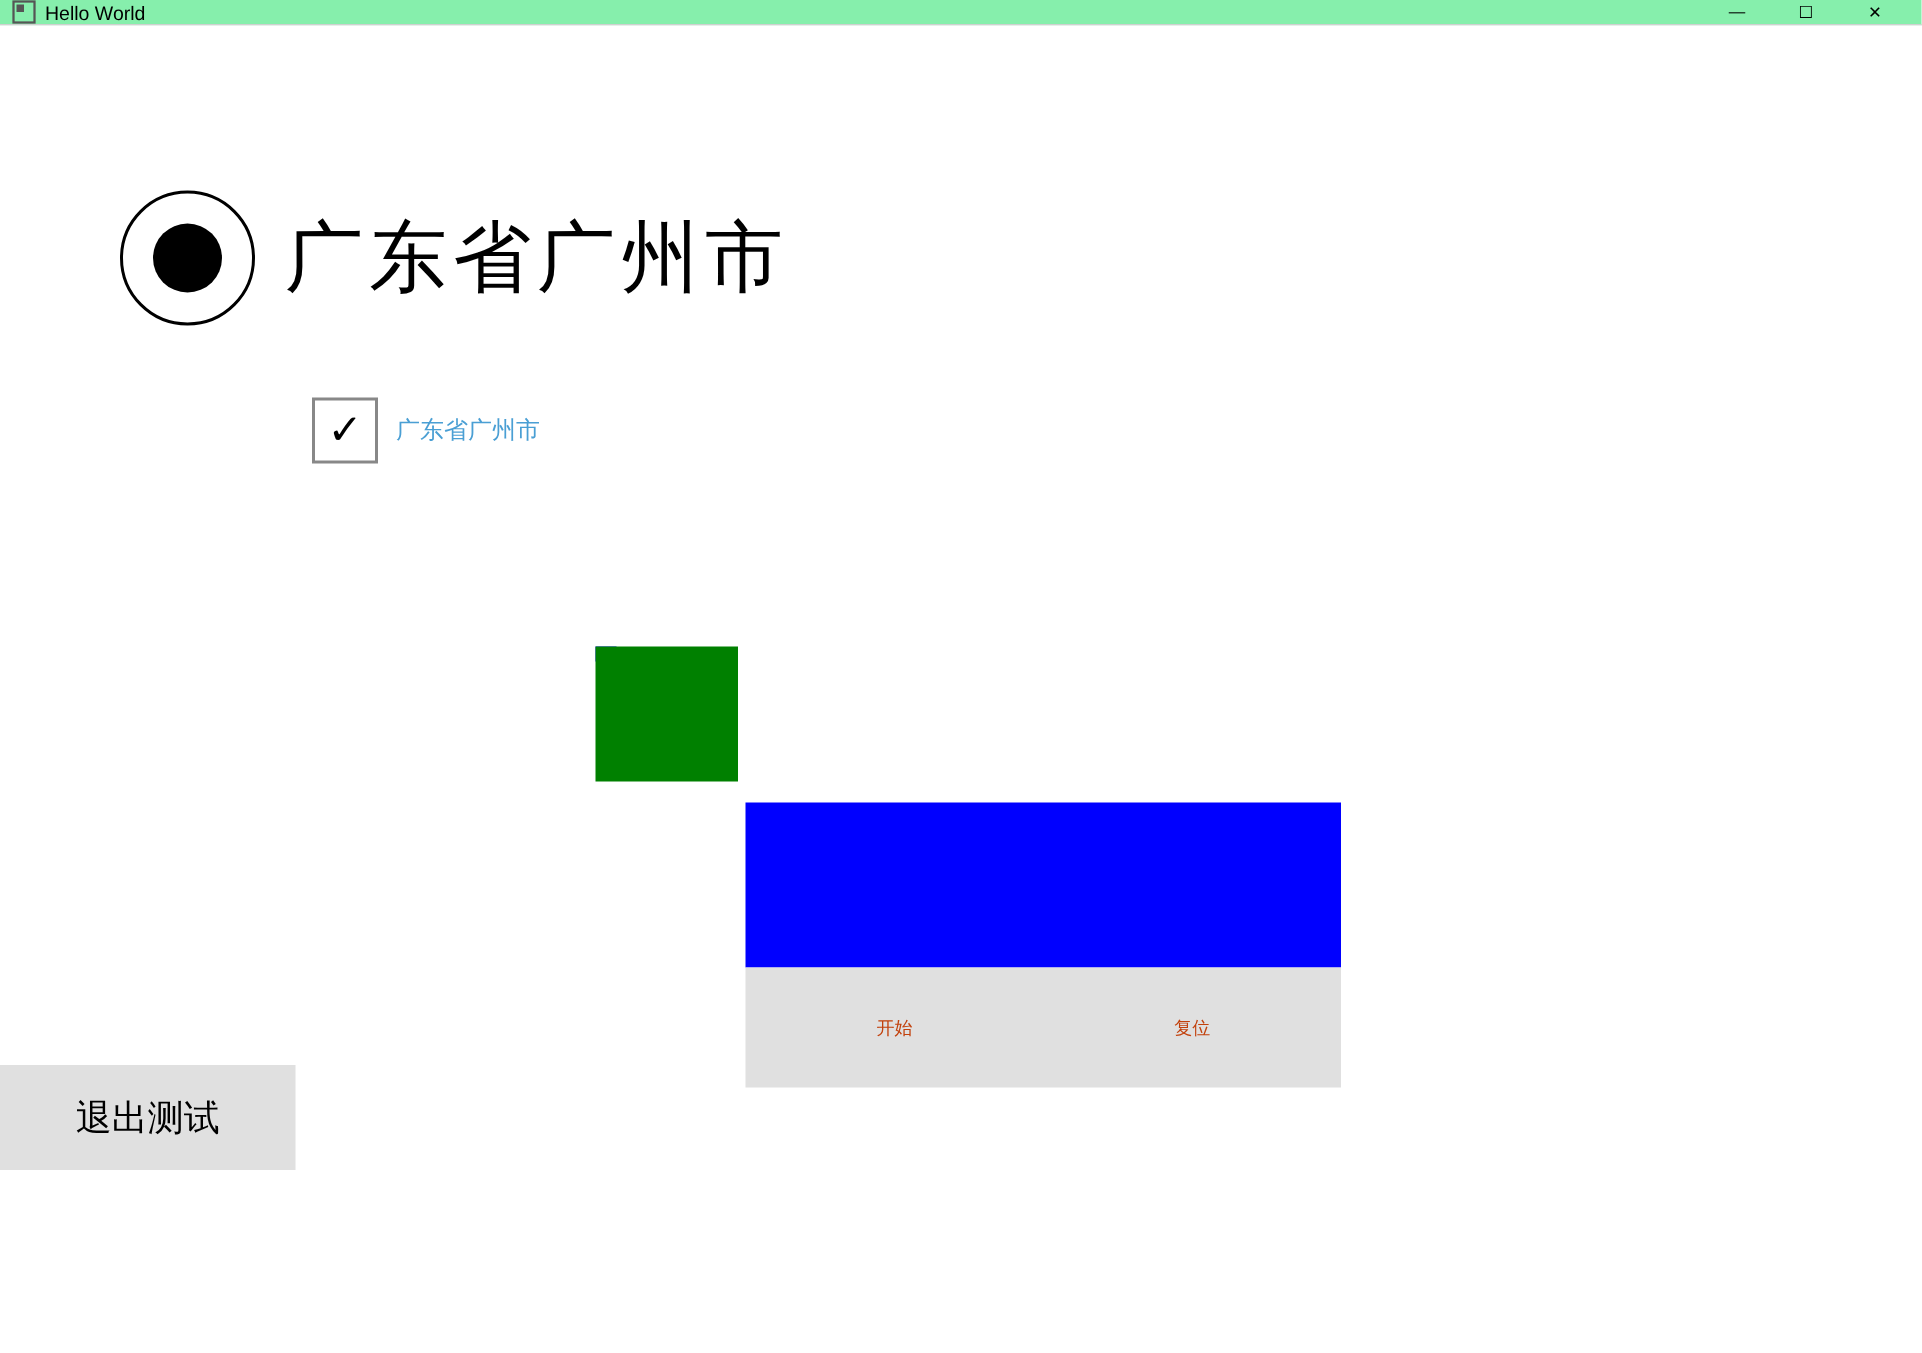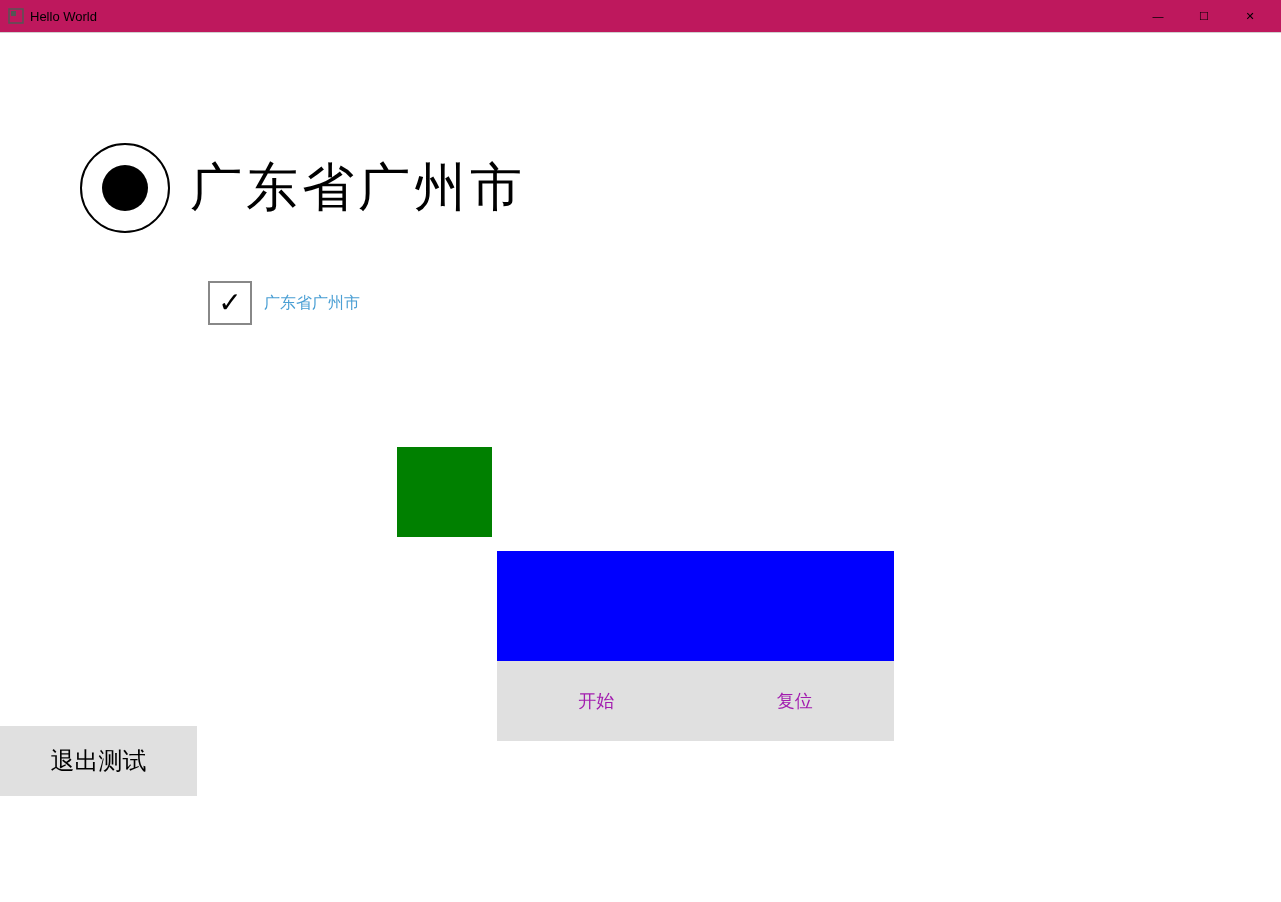--- a/index.html
+++ b/index.html
@@ -13,22 +13,22 @@
       height: 902px;
       background: #ffffff;
       font-family: "Microsoft YaHei", "SimHei", sans-serif;
       overflow: hidden;
       position: relative;
     }
 
     
     .title-bar {
       width: 100%;
-      height: 33px;
-      background: #be185d;
+      height: 17px;
+      background: #86efac;
       display: flex;
       align-items: center;
       justify-content: space-between;
       border-bottom: 1px solid #d0d0d0;
       padding: 0 8px;
       position: relative;
     }
 
     .title-bar-left {
       display: flex;
@@ -186,22 +186,22 @@
       height: 80px;
       background: #e0e0e0;
       display: flex;
       align-items: center;
       justify-content: space-around;
     }
 
     .panel-btn {
       background: transparent;
       border: none;
-      font-size: 18px;
-      color: #a21caf;
+      font-size: 12px;
+      color: #c2410c;
       cursor: pointer;
       padding: 8px 30px;
       font-family: "Microsoft YaHei", "SimHei", sans-serif;
     }
 
     
     .exit-btn {
       position: absolute;
       top: 693px;
       left: 0px;

